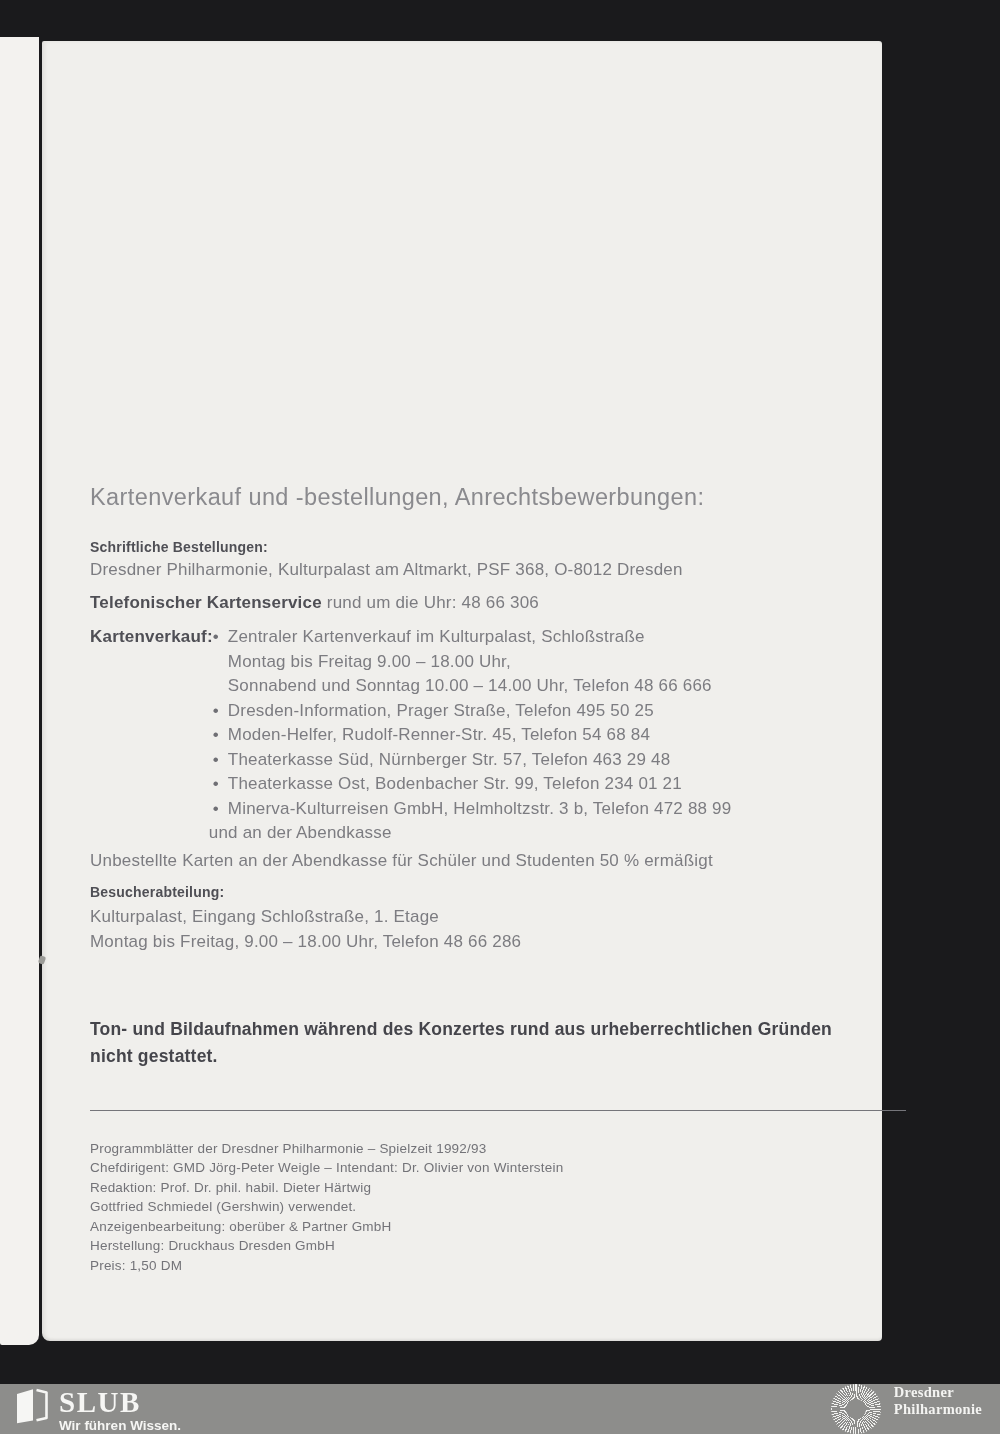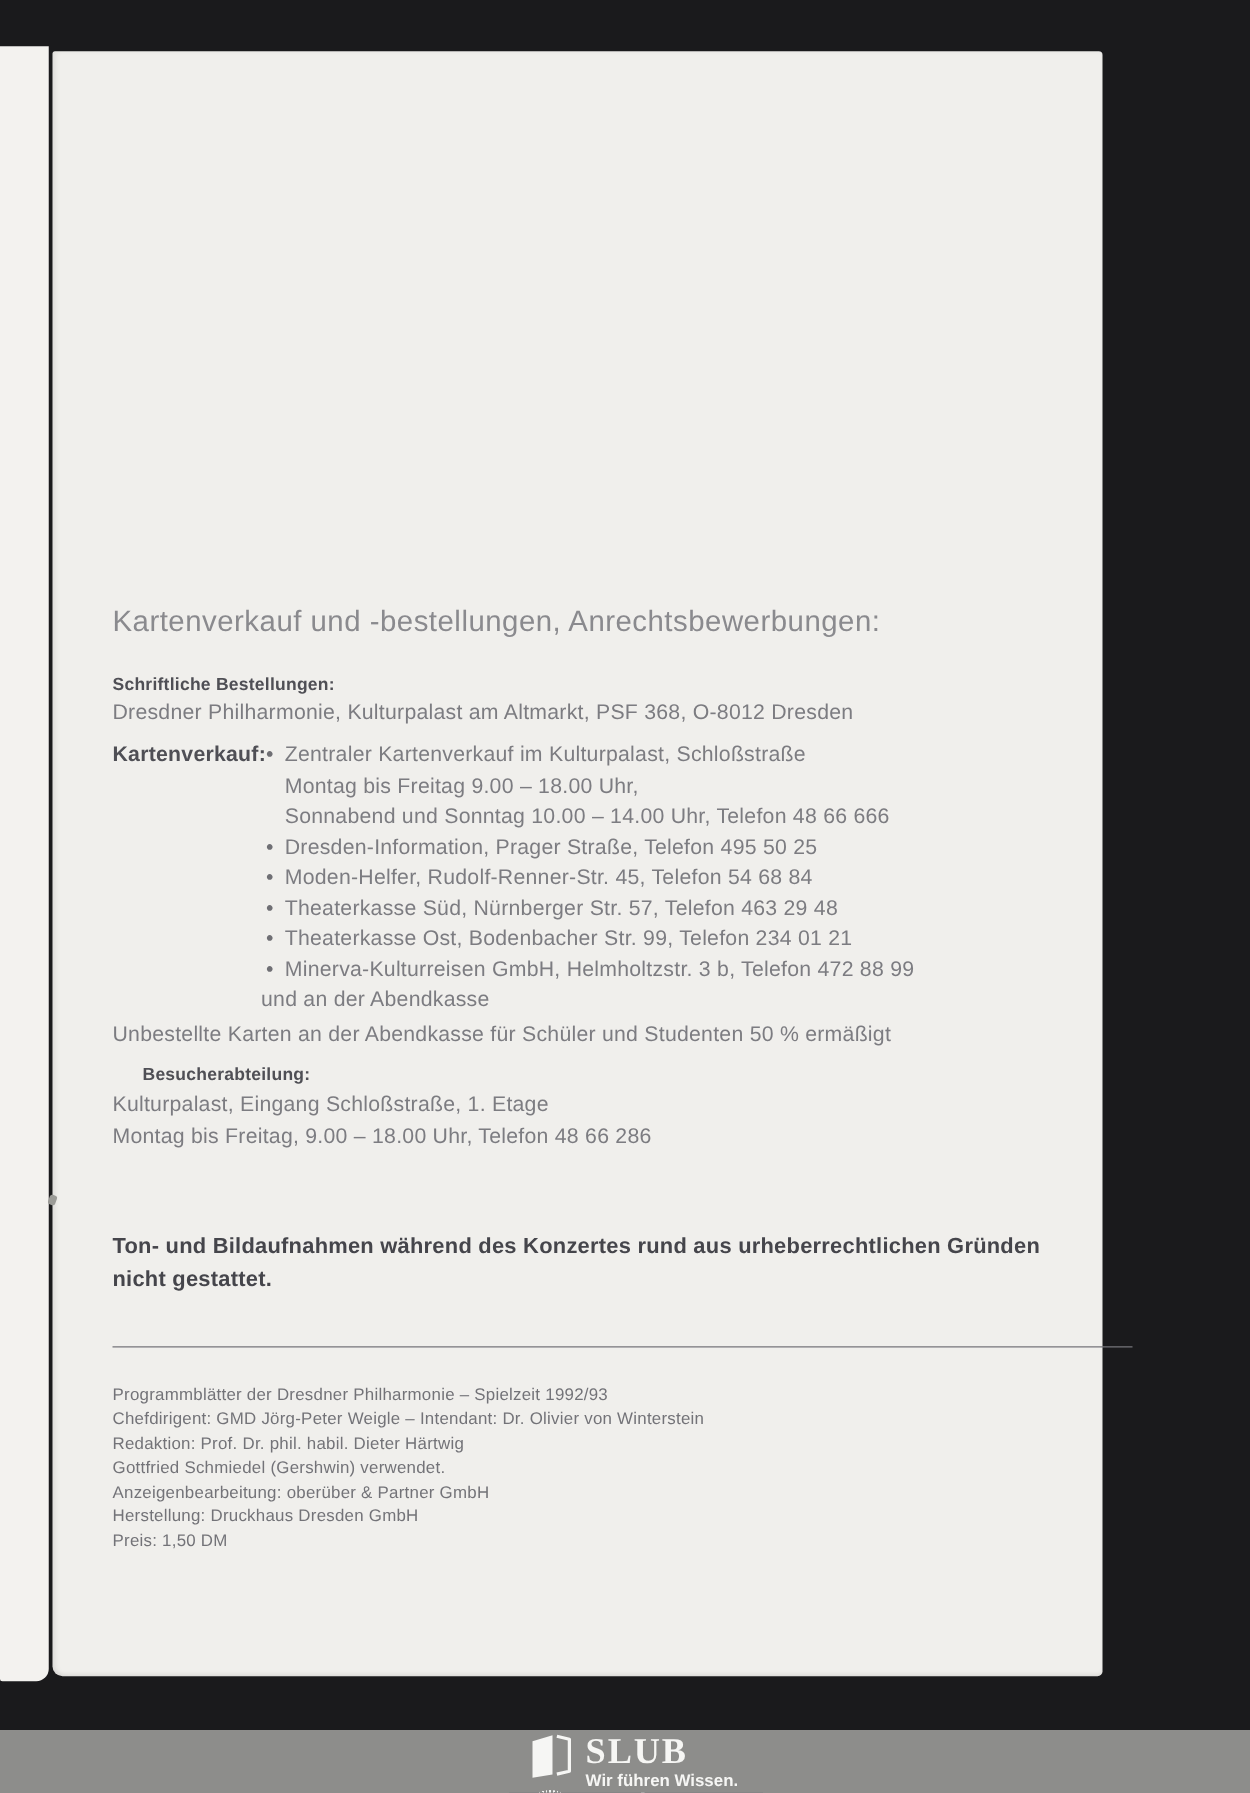--- a/index.html
+++ b/index.html
@@ -51,21 +51,21 @@
   .sec-body { margin-top:3px; }
   .phone-line { margin-top:14px; font-size:17px; line-height:19px; color:#7c7c81; }
   .bold-inline { font-weight:700; color:#4f4f55; }
   
   .kv { display:flex; margin-top:13px; font-size:17px; line-height:24.5px; color:#7c7c81; }
   .kv-label { flex:0 0 85px; font-weight:700; color:#4f4f55; }
   .kv-item { display:flex; }
   .bullet { width:15px; flex:0 0 15px; color:#6f6f74; }
   .kv-suffix { margin-left:-4px; }
   .discount-line { margin-top:5px; }
-  .visitor-heading { margin-top:13px;margin-left:24px; }
+  .visitor-heading { margin-top:13px; }
   .visitor-line1 { margin-top:5px; }
   .visitor-line2 { margin-top:6px; }
   .notice {
     margin-top:65px;
     font-size:17.5px; line-height:27px;
     font-weight:700; color:#45454b;
     letter-spacing:0.2px;
   }
   .rule {
     margin:40px 0 0 0;
@@ -75,21 +75,21 @@
   .imprint {
     margin-top:28px;
     font-size:13.5px; line-height:19.6px;
     color:#737378;
   }
   
   .footer {
     position:absolute; left:0; bottom:0;
     width:100%; height:50px;
     background:#8d8d8b;
-    display:flex; align-items:center; justify-content:space-between;flex-direction:column;
+    display:flex; align-items:center; justify-content:space-between;
   }
   .slub { display:flex; align-items:flex-start; gap:9px; padding-left:13px; }
   .slub-text { display:flex; flex-direction:column; }
   .slub-name {
     font-family:"Liberation Serif", serif;
     font-weight:700; font-size:29px; line-height:29px;
     letter-spacing:1.5px; color:#f6f6f4; margin-top:3px;
   }
   .slub-tagline {
     font-weight:700; font-size:13.5px; line-height:15px;
@@ -120,20 +120,23 @@
 <div class="page">
   <div class="staple"></div>
 
   <h1 class="page-title">Kartenverkauf und -bestellungen, Anrechtsbewerbungen:</h1>
 
   <div>
     <div class="sec-heading">Schriftliche Bestellungen:</div>
     <div class="sec-body">Dresdner Philharmonie, Kulturpalast am Altmarkt, PSF 368, O-8012 Dresden</div>
   </div>
 
+  <div class="phone-line">
+    <span class="bold-inline">Telefonischer Kartenservice</span><span> rund um die Uhr: 48 66 306</span>
+  </div>
 
   <div class="kv">
     <div class="kv-label">Kartenverkauf:</div>
     <div class="kv-list">
       <div class="kv-item">
         <span class="bullet">•</span>
         <div class="kv-lines">
           <div>Zentraler Kartenverkauf im Kulturpalast, Schloßstraße</div>
           <div>Montag bis Freitag 9.00 – 18.00 Uhr,</div>
           <div>Sonnabend und Sonntag 10.00 – 14.00 Uhr, Telefon 48 66 666</div>

